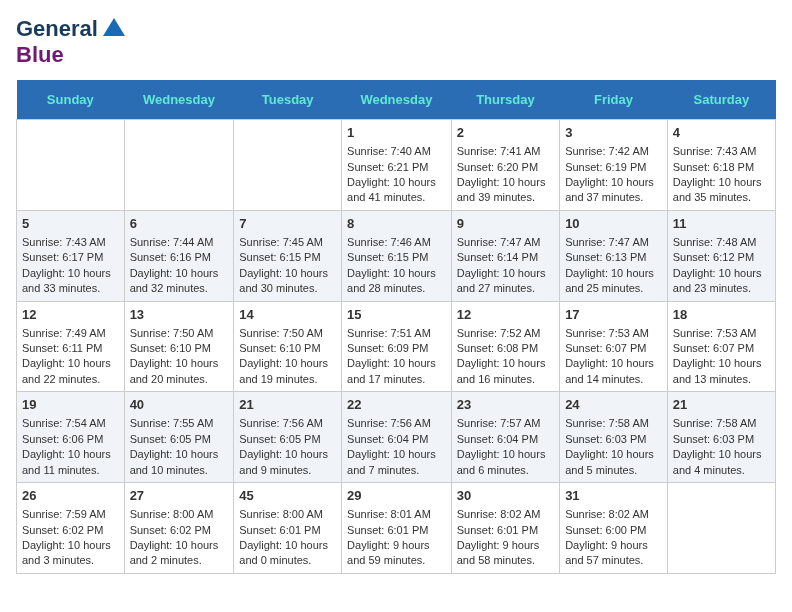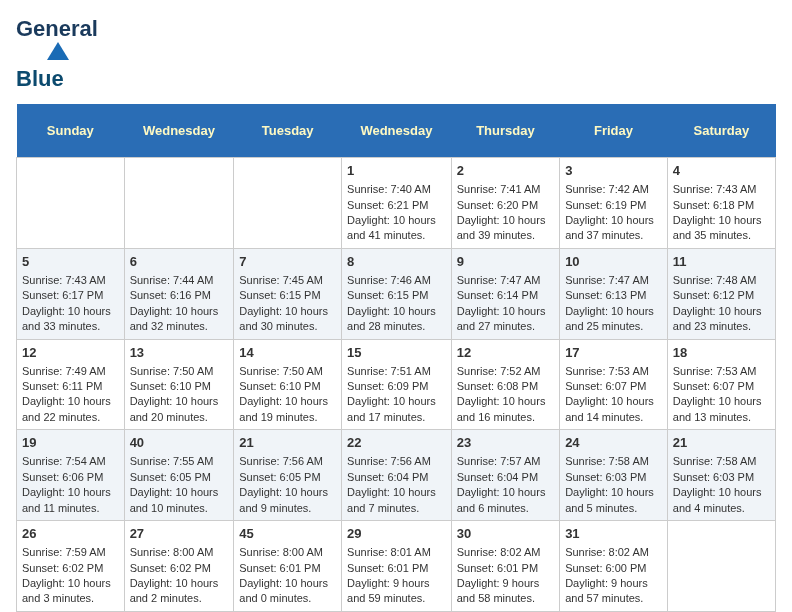--- a/index.html
+++ b/index.html
@@ -19,25 +19,24 @@
     .logo {
       display: flex;
       align-items: center;
     }
     .logo-wrapper {
       display: flex;
       flex-direction: column;
     }
     .logo-line1 {
       display: flex;
-      align-items: center;
-      flex-direction: column;
+      align-items: flex-end;
     }
     .logo-line2 {
-      color: #0c4a6e;
+      color: #701a75;
       font-size: 22px;
       font-weight: bold;
       margin-left: 0;
     }
     .title-area {
       text-align: right;
     }
     .main-title {
       font-size: 36px;
       font-weight: bold;
@@ -48,23 +47,23 @@
       color: #444;
       margin-top: 2px;
     }
     table {
       width: 100%;
       border-collapse: collapse;
       font-size: 11px;
     }
     .day-header {
       background-color: #2a6db5;
-      color: #fef9c3;
+      color: #5eead4;
       text-align: center;
-      padding: 19px 2px;
+      padding: 12px 2px;
       font-weight: bold;
       font-size: 13px;
     }
     td {
       border: 1px solid #ccc;
       vertical-align: top;
       padding: 4px 5px;
       width: 113px;
       height: 80px;
       color: #333;

